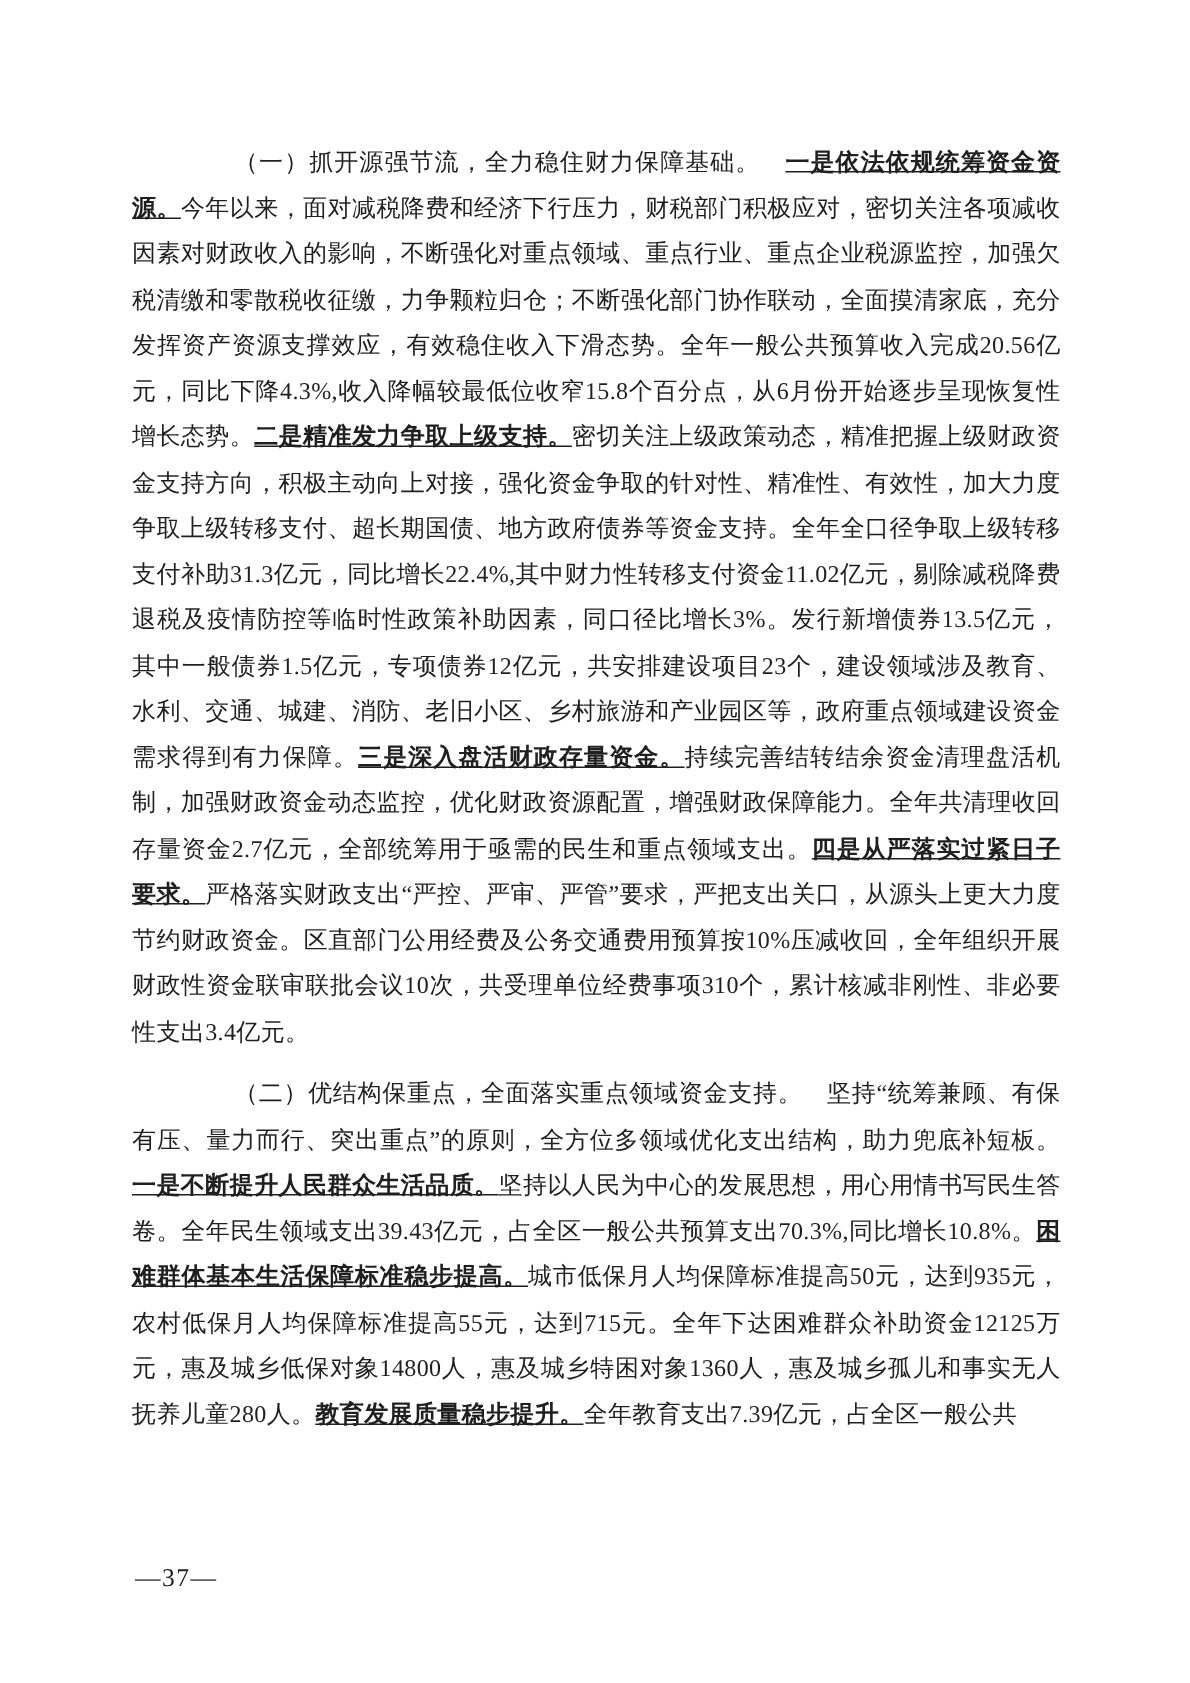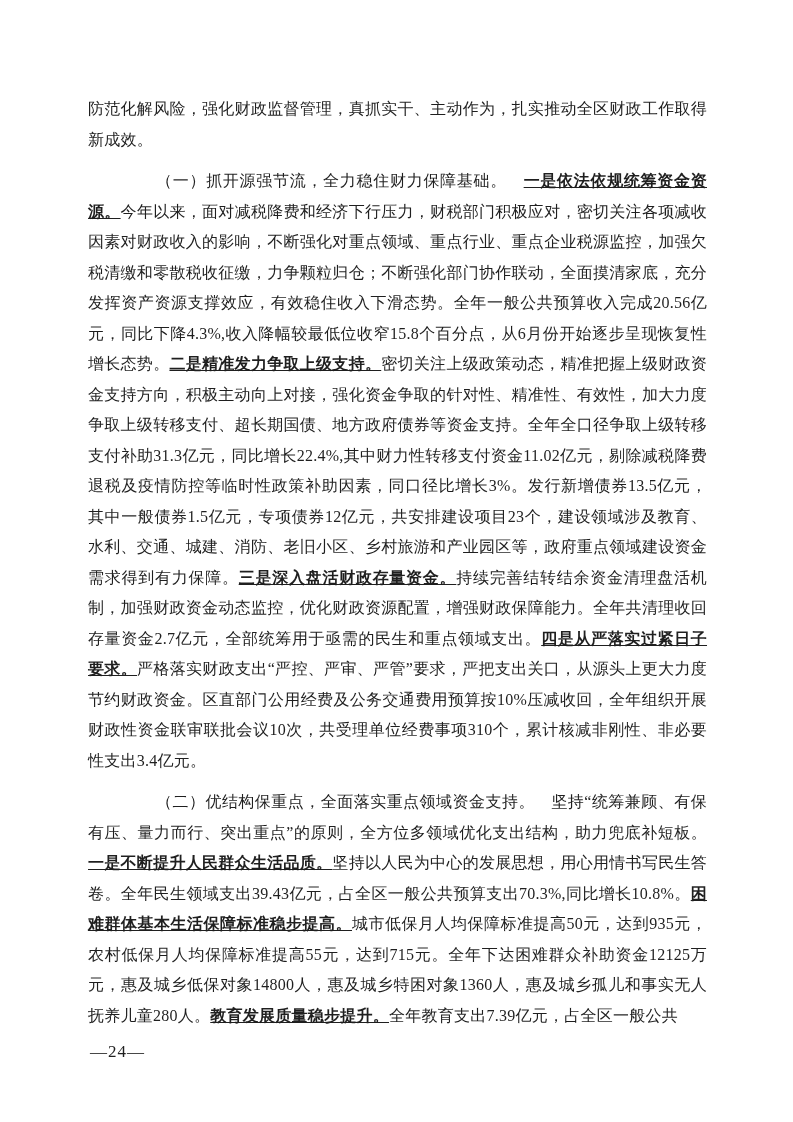--- a/index.html
+++ b/index.html
@@ -56,18 +56,17 @@
     font-size: 17px;
     letter-spacing: 1px;
     color: #1f1f1f;
   }
 </style>
 </head>
 <body>
 
 <div class="page">
   <div class="content">
-      <p class="para"><span class="seg-normal">防范化解风险，强化财政监督管理，真抓实干、主动作为，扎实推动全区财政工作取得新成效。</span></p>
       <p class="para indent"><span class="seg-kai">（一）抓开源强节流，全力稳住财力保障基础。　</span><span class="seg-bold">一是依法依规统筹资金资源。</span><span class="seg-normal">今年以来，面对减税降费和经济下行压力，财税部门积极应对，密切关注各项减收因素对财政收入的影响，不断强化对重点领域、重点行业、重点企业税源监控，加强欠税清缴和零散税收征缴，力争颗粒归仓；不断强化部门协作联动，全面摸清家底，充分发挥资产资源支撑效应，有效稳住收入下滑态势。全年一般公共预算收入完成20.56亿元，同比下降4.3%,收入降幅较最低位收窄15.8个百分点，从6月份开始逐步呈现恢复性增长态势。</span><span class="seg-bold">二是精准发力争取上级支持。</span><span class="seg-normal">密切关注上级政策动态，精准把握上级财政资金支持方向，积极主动向上对接，强化资金争取的针对性、精准性、有效性，加大力度争取上级转移支付、超长期国债、地方政府债券等资金支持。全年全口径争取上级转移支付补助31.3亿元，同比增长22.4%,其中财力性转移支付资金11.02亿元，剔除减税降费退税及疫情防控等临时性政策补助因素，同口径比增长3%。发行新增债券13.5亿元，其中一般债券1.5亿元，专项债券12亿元，共安排建设项目23个，建设领域涉及教育、水利、交通、城建、消防、老旧小区、乡村旅游和产业园区等，政府重点领域建设资金需求得到有力保障。</span><span class="seg-bold">三是深入盘活财政存量资金。</span><span class="seg-normal">持续完善结转结余资金清理盘活机制，加强财政资金动态监控，优化财政资源配置，增强财政保障能力。全年共清理收回存量资金2.7亿元，全部统筹用于亟需的民生和重点领域支出。</span><span class="seg-bold">四是从严落实过紧日子要求。</span><span class="seg-normal">严格落实财政支出“严控、严审、严管”要求，严把支出关口，从源头上更大力度节约财政资金。区直部门公用经费及公务交通费用预算按10%压减收回，全年组织开展财政性资金联审联批会议10次，共受理单位经费事项310个，累计核减非刚性、非必要性支出3.4亿元。</span></p>
       <p class="para indent"><span class="seg-kai">（二）优结构保重点，全面落实重点领域资金支持。　</span><span class="seg-normal">坚持“统筹兼顾、有保有压、量力而行、突出重点”的原则，全方位多领域优化支出结构，助力兜底补短板。　</span><span class="seg-bold">一是不断提升人民群众生活品质。</span><span class="seg-normal">坚持以人民为中心的发展思想，用心用情书写民生答卷。全年民生领域支出39.43亿元，占全区一般公共预算支出70.3%,同比增长10.8%。</span><span class="seg-bold">困难群体基本生活保障标准稳步提高。</span><span class="seg-normal">城市低保月人均保障标准提高50元，达到935元，农村低保月人均保障标准提高55元，达到715元。全年下达困难群众补助资金12125万元，惠及城乡低保对象14800人，惠及城乡特困对象1360人，惠及城乡孤儿和事实无人抚养儿童280人。</span><span class="seg-bold">教育发展质量稳步提升。</span><span class="seg-normal">全年教育支出7.39亿元，占全区一般公共</span></p>
     </div>
-  <div class="footer">—24—</div>
+  <div class="footer">—37—</div>
 </div>
 
 </body></html>

